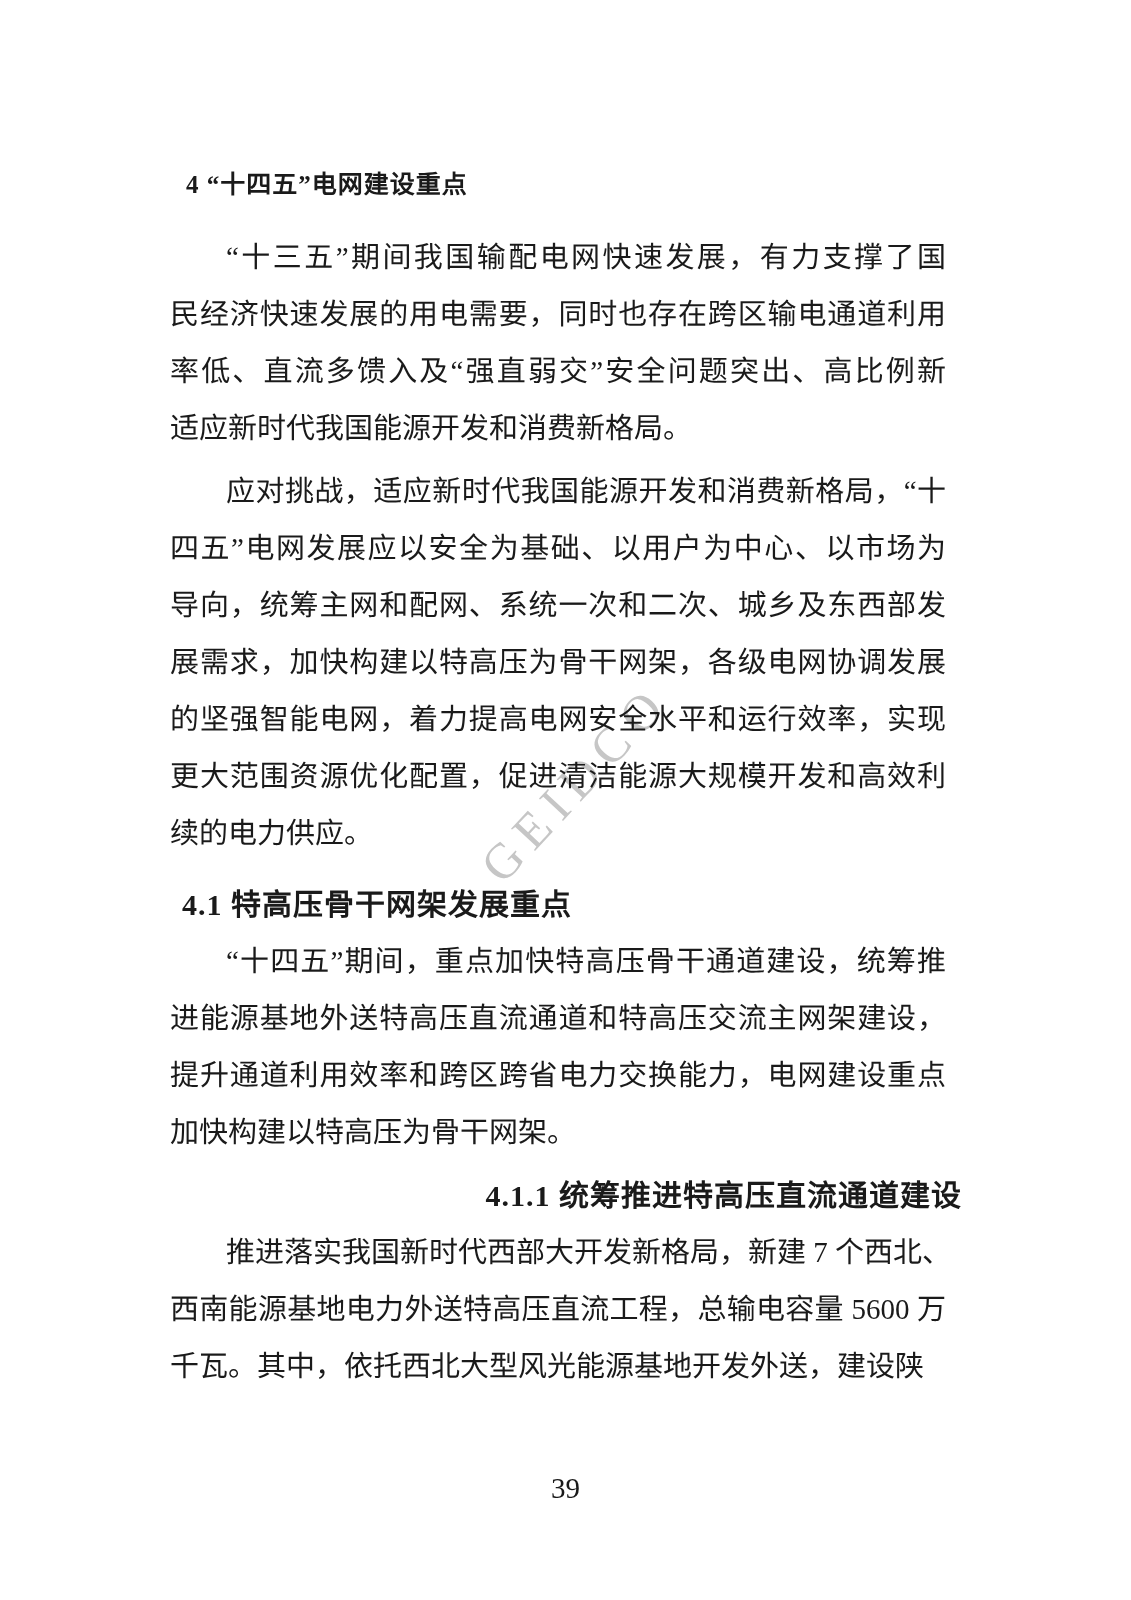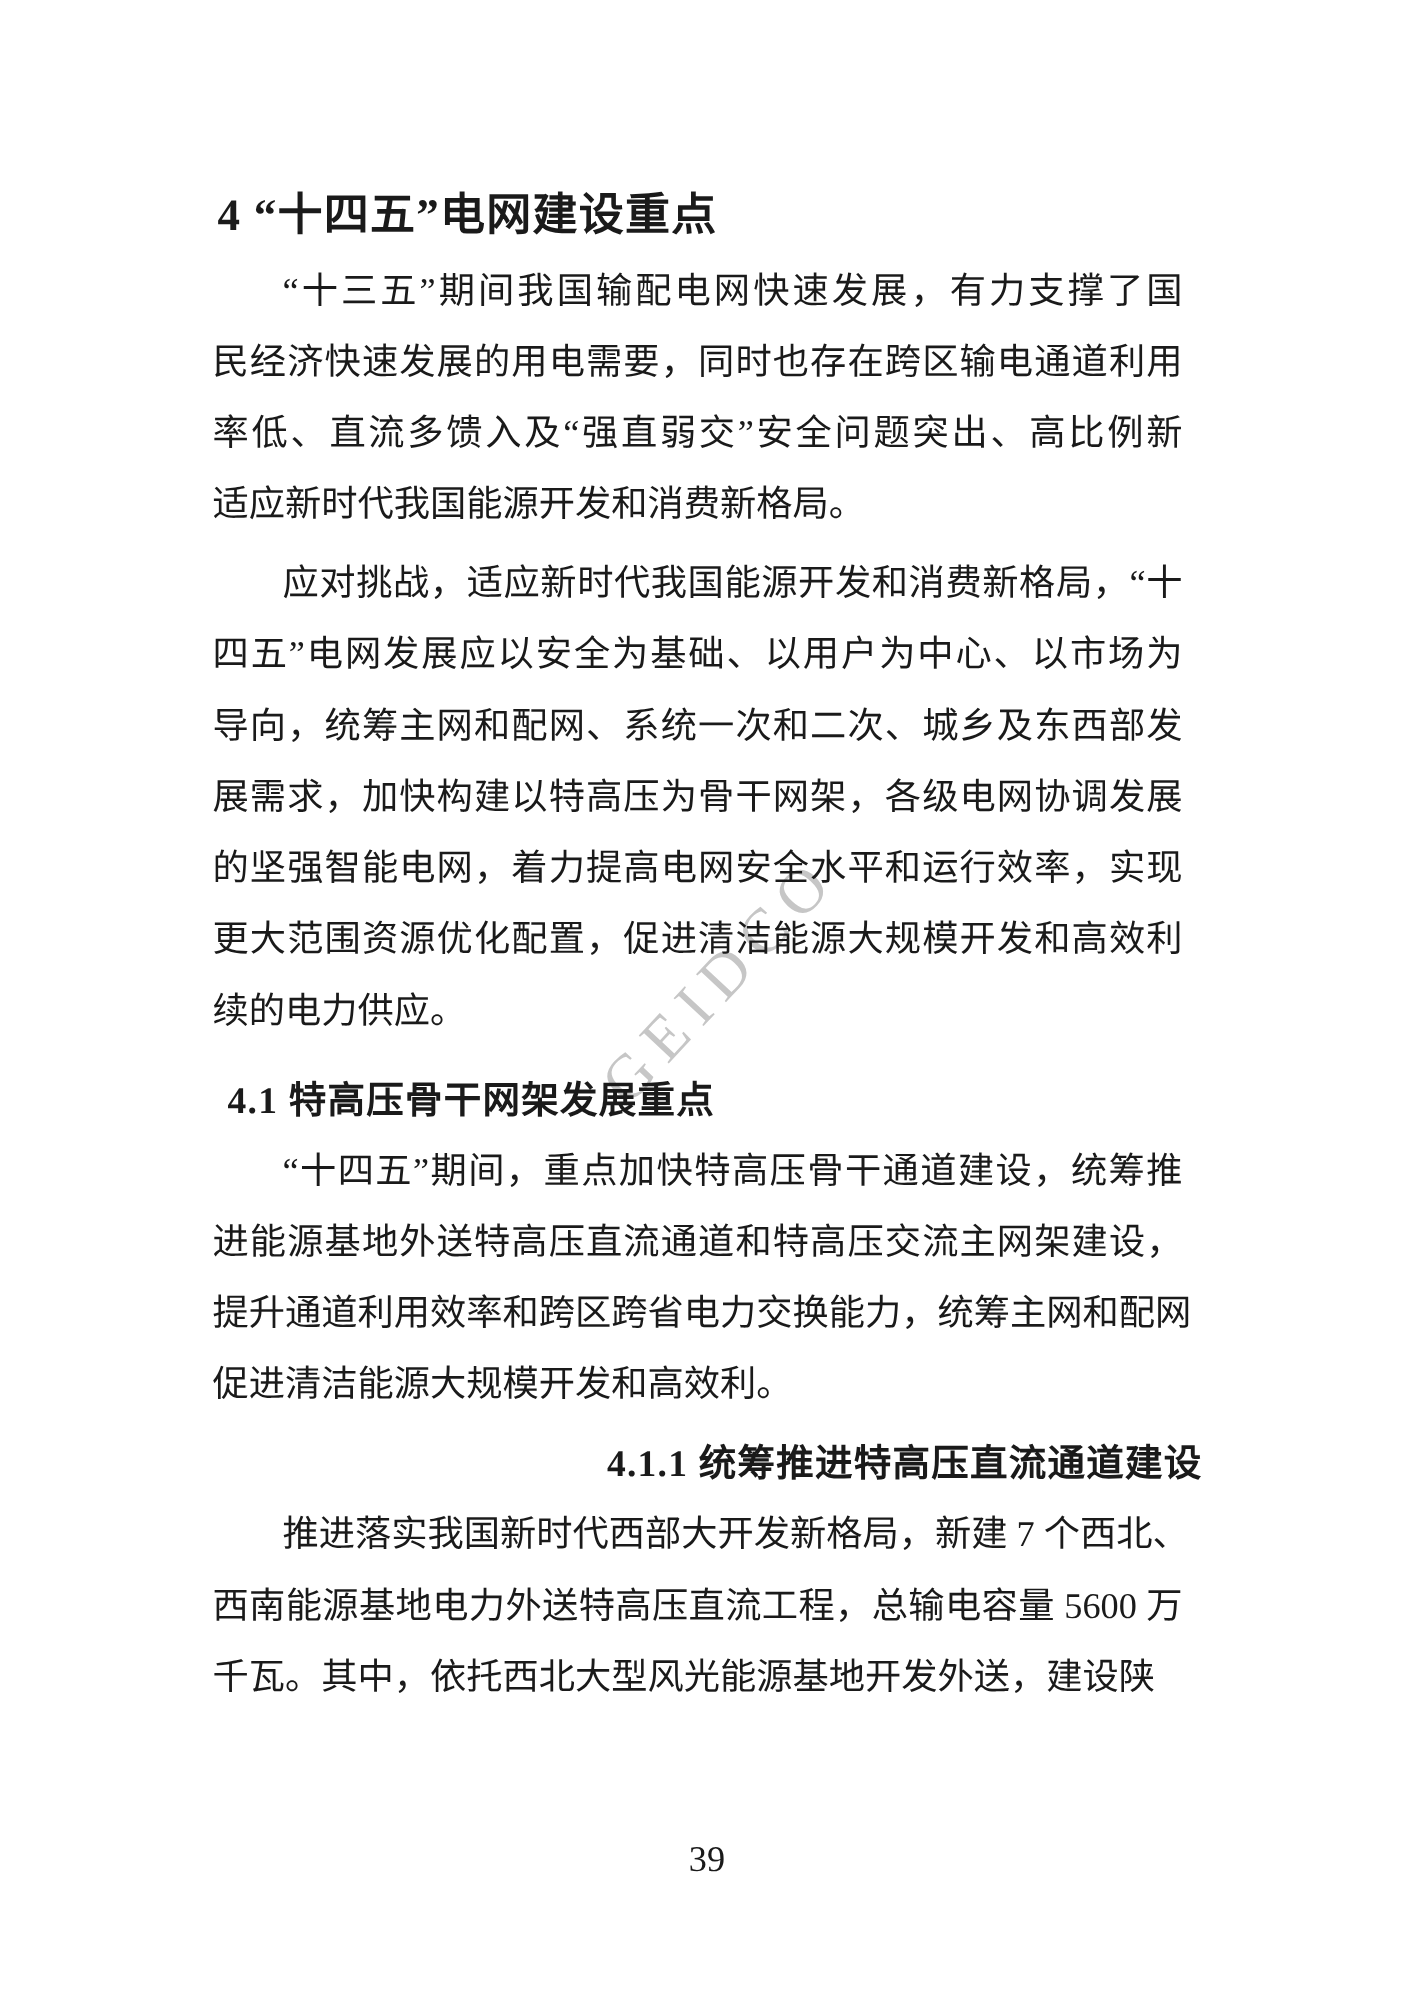--- a/index.html
+++ b/index.html
@@ -31,22 +31,22 @@
     user-select: none;
   }
   .content {
     position: absolute;
     left: 170px;
     top: 140px;
     width: 792px;
     z-index: 1;
   }
   h1.chapter {
-    margin: 4px;
-    font-size: 36px;
+    margin: 16px;
+    font-size: 25px;
     font-weight: 700;
     line-height: 57px;
     letter-spacing: 1px;
   }
   h2.section {
     margin: 0;
     font-size: 30px;
     font-weight: 700;
     line-height: 57px;
     letter-spacing: 1px;
@@ -107,22 +107,22 @@
       <div class="line">的坚强智能电网，着力提高电网安全水平和运行效率，实现</div>
       <div class="line">更大范围资源优化配置，促进清洁能源大规模开发和高效利</div>
       <div class="line end">续的电力供应。</div>
     </div>
 
     <h2 class="section s41">4.1 特高压骨干网架发展重点</h2>
 
     <div class="para">
       <div class="line indent">“十四五”期间，重点加快特高压骨干通道建设，统筹推</div>
       <div class="line">进能源基地外送特高压直流通道和特高压交流主网架建设，</div>
-      <div class="line">提升通道利用效率和跨区跨省电力交换能力，统筹主网和配网</div>
-      <div class="line end">促进清洁能源大规模开发和高效利。</div>
+      <div class="line">提升通道利用效率和跨区跨省电力交换能力，电网建设重点</div>
+      <div class="line end">加快构建以特高压为骨干网架。</div>
     </div>
 
     <h2 class="section s411">4.1.1 统筹推进特高压直流通道建设</h2>
 
     <div class="para last-para">
       <div class="line indent">推进落实我国新时代西部大开发新格局，新建 7 个西北、</div>
       <div class="line">西南能源基地电力外送特高压直流工程，总输电容量 5600 万</div>
       <div class="line end">千瓦。其中，依托西北大型风光能源基地开发外送，建设陕</div>
     </div>
 

